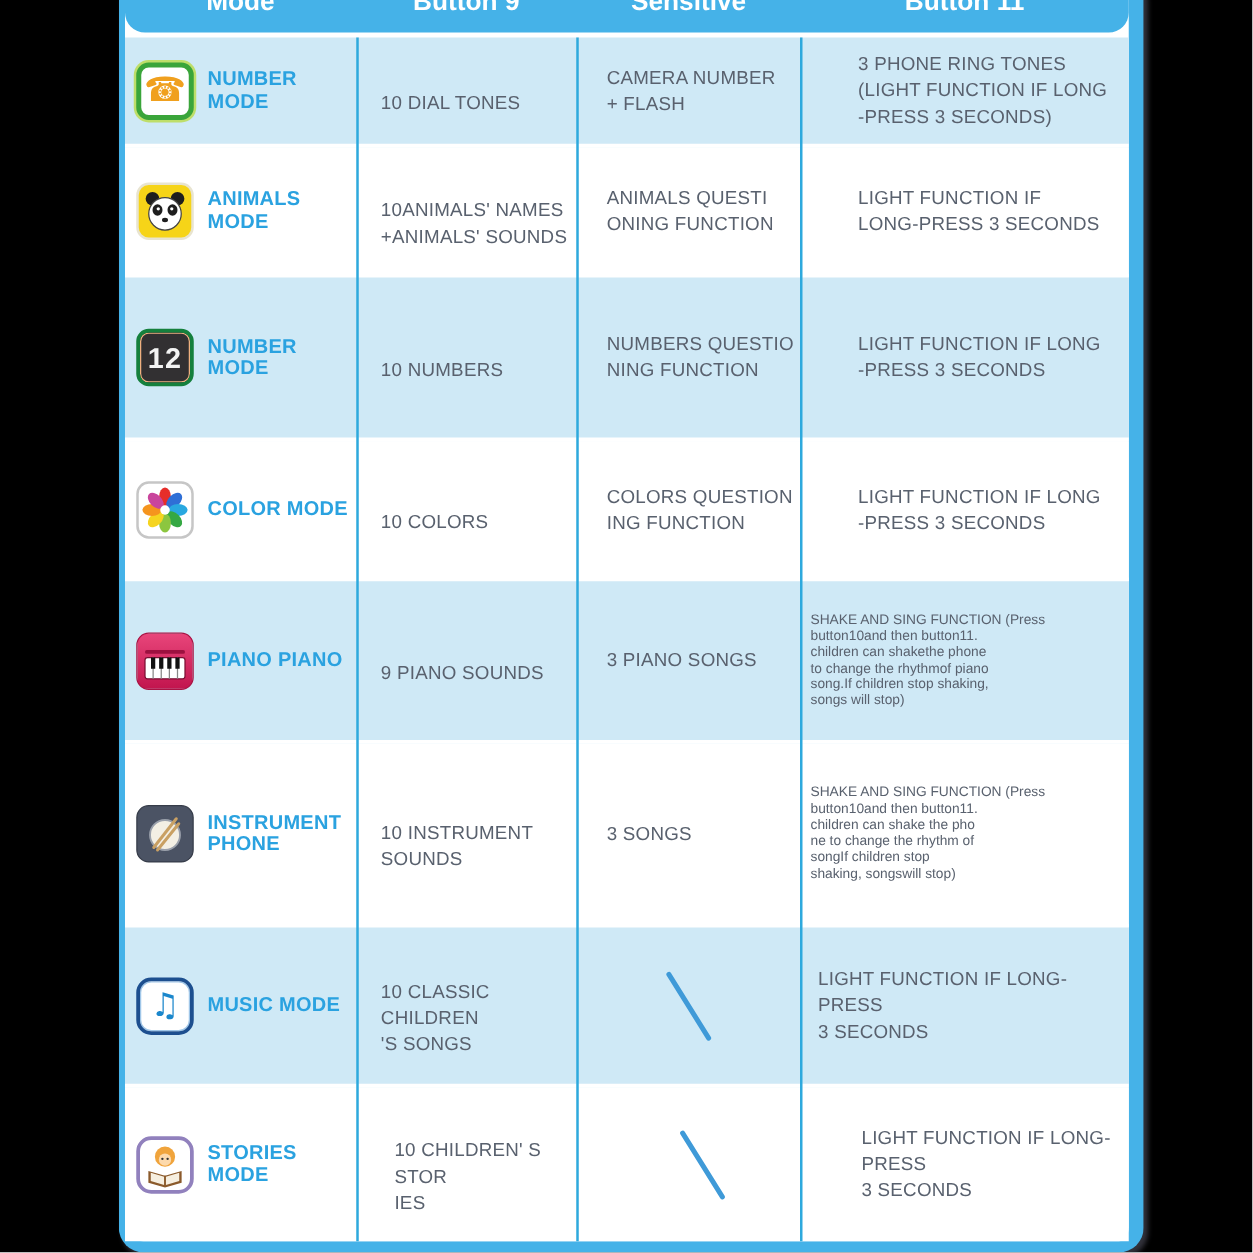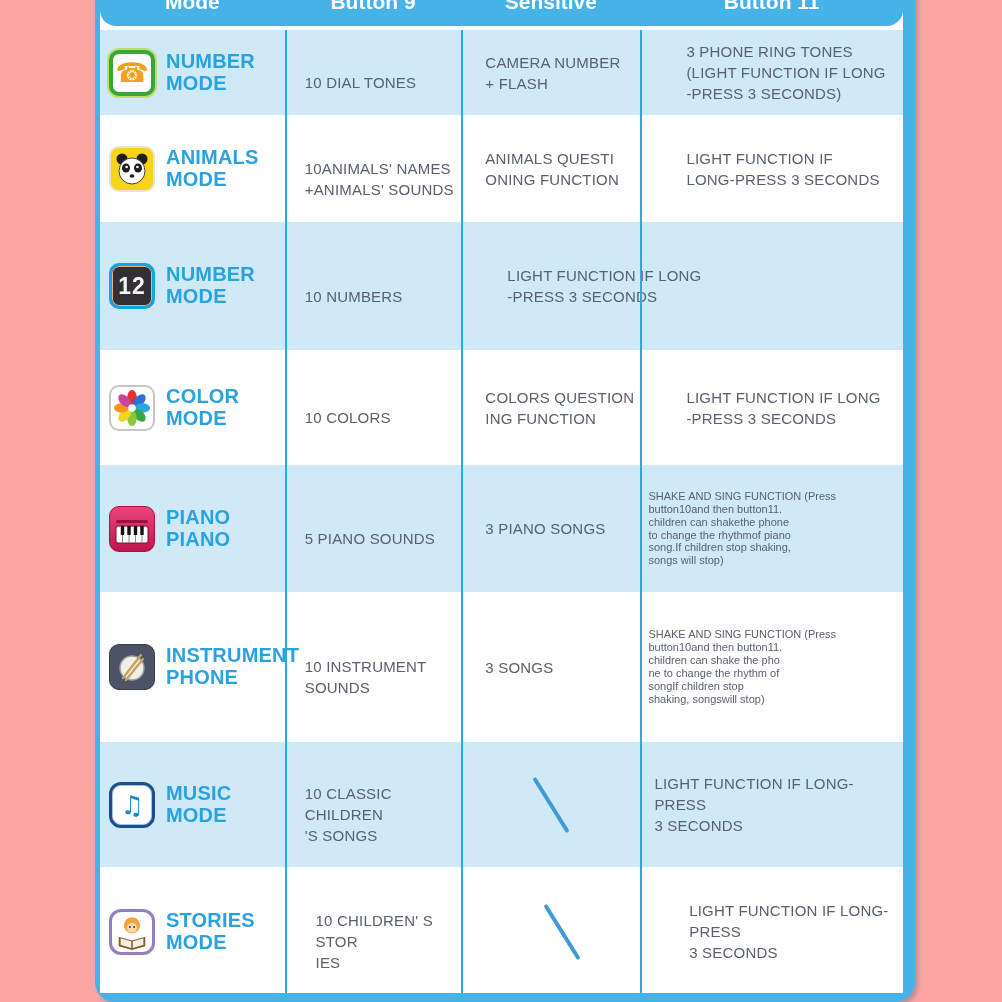--- a/index.html
+++ b/index.html
@@ -1,18 +1,18 @@
 <!DOCTYPE html>
 <html><head>
 <meta charset="utf-8">
 <style>
   * { margin:0; padding:0; box-sizing:border-box; }
   html,body { background:#ffffff; }
   body { font-family:"Liberation Sans", sans-serif; }
-  .page { position:relative; width:1002px; height:1002px; background:#fca5a5; overflow:hidden;padding-left:48px; }
+  .page { position:relative; width:1002px; height:1002px; background:#000000; overflow:hidden;padding-left:48px; }
 
   .card {
     position:absolute; left:95px; top:-22px; width:820px; height:1024px;
     background:#fff; border:solid #45b2e8; border-width:0 12px 9px 5px;
     border-radius:20px; box-shadow:3px 3px 4px rgba(110,110,130,.45);
   }
   .header {
     height:48px; background:#45b2e8; border-radius:16px;
     display:flex; align-items:center; color:#fff; font-weight:bold; font-size:21px;
   }
@@ -32,35 +32,35 @@
   .c1 { width:23%;  padding-left:9px;  gap:11px; }
   .c2 { width:22%;  padding-left:20px;margin-top:20px; }
   .c3 { width:22.3%; padding-left:24px; }
   .c4 { width:32.7%; padding-left:46px; padding-right:6px; }
   .c4.tight { padding-left:8px; }
   .c4.mid   { padding-left:14px; }
   .c3.center { justify-content:center; padding-left:0; }
 
   .txt { white-space:pre-line; color:#59616e; font-size:15px; line-height:1.4; letter-spacing:.2px; }
   .bigtxt { font-size:11px; line-height:1.17; letter-spacing:0; }
-  .label { color:#2aa2e0; font-weight:bold; font-size:20px; line-height:1.08; white-space:pre-line; letter-spacing:.2px; }
+  .label { color:#2aa2e0; font-weight:bold; font-size:16px; line-height:1.08; white-space:pre-line; letter-spacing:.2px; }
 
   .slash { width:4px; height:64px; background:#3f9ad8; border-radius:2px; transform:rotate(-32deg); }
 
   
   .icon { width:46px; height:46px; flex:0 0 46px; border-radius:10px;
           display:flex; align-items:center; justify-content:center; position:relative; }
   .glyph { font-family:"DejaVu Sans", sans-serif; }
 
   .ic-phone  { background:#fff; border:4px solid #3aa53a; box-shadow:0 0 0 2px #bede6a; }
   .ic-phone .glyph { color:#f0a01e; font-size:27px; line-height:1; }
 
   .ic-panda  { background:#f6d418; border:2px solid #e8e4d0; }
 
-  .ic-flip   { background:#323032; border:3px solid #0ea5e9; box-shadow:0 0 0 1px #f0b080 inset; }
+  .ic-flip   { background:#323032; border:3px solid #15803d; box-shadow:0 0 0 1px #f0b080 inset; }
   .ic-flip .num { color:#f3f3f3; font-weight:bold; font-size:23px; letter-spacing:1px;
                   background:linear-gradient(#3d3b3d 48%, #6a686a 50%, #262426 52%);
                   -webkit-background-clip:text; line-height:1; }
 
   .ic-flower { background:#fff; border:2px solid #c6c6c6; }
 
   .ic-piano  { background:linear-gradient(#e8457a,#c2154e); border:1px solid #a91243; }
 
   .ic-drum   { background:#4b5364; border:1px solid #363c49; }
 
@@ -127,20 +127,22 @@
       </div>
 
       <div class="row shaded r3">
         <div class="cell c1">
           <span class="icon ic-flip">
               <span class="num">12</span>
             </span>
           <span class="label">NUMBER MODE</span>
         </div>
         <div class="cell c2 txt">10 NUMBERS</div>
+        <div class="cell c3 txt">NUMBERS QUESTIO
+NING FUNCTION</div>
         <div class="cell c4 txt">LIGHT FUNCTION IF LONG
 -PRESS 3 SECONDS</div>
       </div>
 
       <div class="row r4">
         <div class="cell c1">
           <span class="icon ic-flower">
             <svg width="38" height="38" viewBox="0 0 40 40">
               <g>
                 <ellipse cx="20" cy="9" rx="5" ry="8" fill="#e62e2a"></ellipse>
@@ -175,21 +177,21 @@
               <line x1="30" y1="17" x2="30" y2="34" stroke="#888" stroke-width="1"></line>
               <rect x="8.8" y="17" width="3.4" height="9" fill="#111"></rect>
               <rect x="15.3" y="17" width="3.4" height="9" fill="#111"></rect>
               <rect x="21.8" y="17" width="3.4" height="9" fill="#111"></rect>
               <rect x="28.3" y="17" width="3.4" height="9" fill="#111"></rect>
               <rect x="4" y="11" width="32" height="3" rx="1.5" fill="#9c1140"></rect>
             </svg>
           </span>
           <span class="label">PIANO PIANO</span>
         </div>
-        <div class="cell c2 txt">5 PIANO SOUNDS</div>
+        <div class="cell c2 txt">9 PIANO SOUNDS</div>
         <div class="cell c3 txt">3 PIANO SONGS</div>
         <div class="cell c4 txt bigtxt tight">SHAKE AND SING FUNCTION (Press
 button10and then button11.
 children can shakethe phone
 to change the rhythmof piano
 song.If children stop shaking,
 songs will stop)</div>
       </div>
 
       <div class="row r6">

